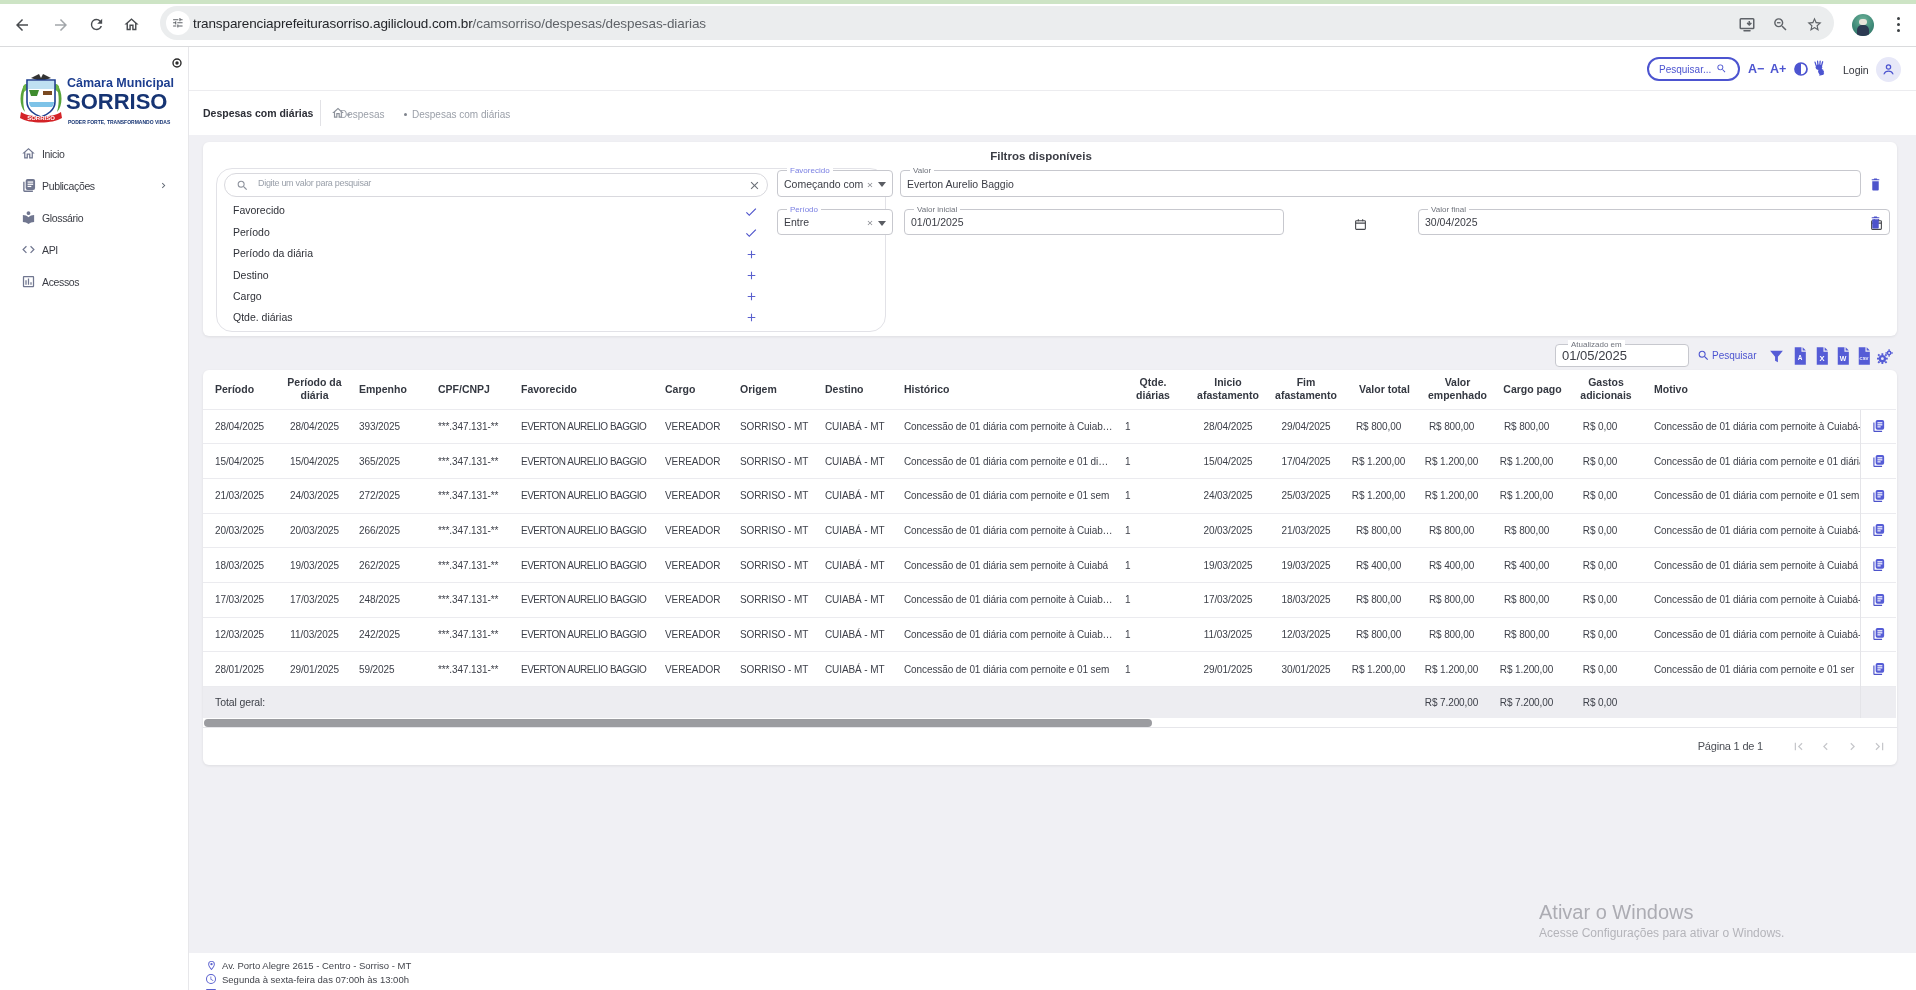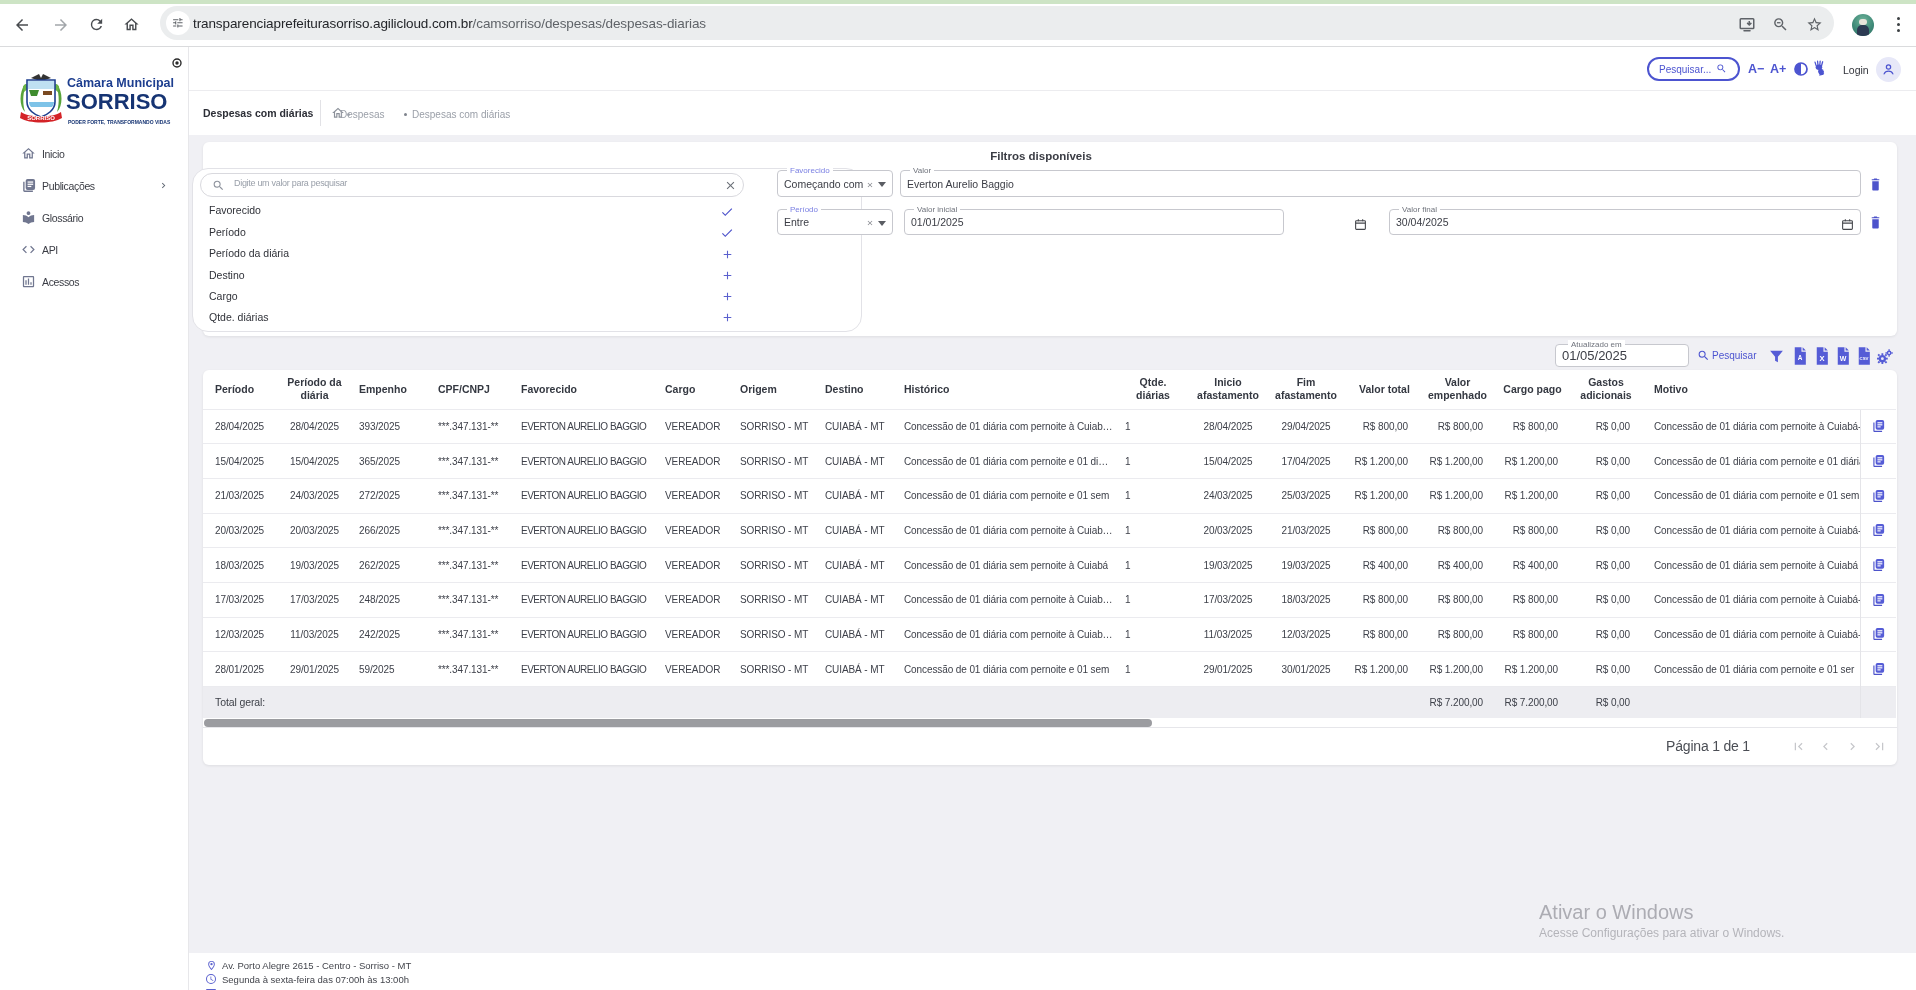--- a/index.html
+++ b/index.html
@@ -14,21 +14,21 @@
 .fld .lbl.ind{color:#7b80e3}
 .fld .val{position:absolute;left:6px;top:0;bottom:0;display:flex;align-items:center;font-size:10.5px;color:#3b3d45;white-space:nowrap}
 .tb{border-collapse:collapse;table-layout:fixed;width:1693px}
 .tb th{font-weight:bold;font-size:10.5px;color:#343841;line-height:13px;white-space:nowrap;overflow:hidden}
 .tb td{font-size:10px;color:#3e414a;white-space:nowrap;overflow:hidden;letter-spacing:-0.1px}
 .tb thead tr{height:39px}
 .tb tbody tr{height:34.7px}
 .tb tbody tr td{border-top:1px solid #ebebef}
 .tb .l{text-align:left;padding-left:12px}
 .tb .c{text-align:center}
-.tb .r{text-align:right;padding-right:12px}
+.tb .r{text-align:center;padding-right:12px}
 .tb .clip{white-space:nowrap;overflow:hidden}
 .tb .fav{letter-spacing:-0.5px}
 .tb .ell{white-space:nowrap;overflow:hidden;text-overflow:ellipsis}
 .tb .act{border-left:1px solid #e4e4e8}
 .mi{position:absolute;left:0;width:188px;height:32px;display:flex;align-items:center}
 .mi .mic{position:absolute;left:21px;top:8.5px;width:15px;height:15px}
 .mi .mla{position:absolute;left:42px;font-size:10.5px;letter-spacing:-0.35px;color:#3a3c44}
 </style>
 </head>
 <body>
@@ -189,21 +189,21 @@
     <path d="M12 5.69l5 4.5V18h-2v-6H9v6H7v-7.81l5-4.5M12 3L2 12h3v8h6v-6h2v6h6v-8h3L12 3z"></path>
   </svg>
 <div class="abs" style="left:347px;top:112.5px;width:3px;height:3px;border-radius:2px;background:#a5aab2"></div>
 <div class="abs" style="left:340px;top:108.5px;font-size:10px;color:#9a9fa8">Despesas</div>
 <div class="abs" style="left:404px;top:112.5px;width:3.4px;height:3.4px;border-radius:2px;background:#7e838c"></div>
 <div class="abs" style="left:412px;top:108.5px;font-size:10px;color:#9a9fa8">Despesas com diárias</div>
 
 <div class="abs" style="left:203px;top:142px;width:1694px;height:194px;background:#fff;border-radius:6px;box-shadow:0 1px 3px rgba(0,0,0,0.08)"></div>
 <div class="abs" style="left:203px;top:150px;width:1676px;height:14px;font-size:11.5px;font-weight:bold;color:#3a3c44;text-align:center">Filtros disponíveis</div>
 
-<div class="abs" style="left:192px;top:168px;width:670px;height:164px;border:1px solid #e2e2e7;border-radius:16px;background:#fff">
+<div class="abs" style="left:216px;top:168px;width:670px;height:164px;border:1px solid #e2e2e7;border-radius:16px;background:#fff">
   <div class="abs" style="left:7px;top:4px;width:544px;height:24px;border:1px solid #d9d9de;border-radius:12px"></div>
   <svg class="abs" style="left:19px;top:10px" width="13" height="13" viewBox="0 0 24 24" fill="#8d929c">
       <path d="M15.5 14h-.79l-.28-.27A6.47 6.47 0 0 0 16 9.5 6.5 6.5 0 1 0 9.5 16c1.61 0 3.09-.59 4.23-1.57l.27.28v.79l5 4.99L20.49 19l-4.99-5zm-6 0C7.01 14 5 11.99 5 9.5S7.01 5 9.5 5 14 7.01 14 9.5 11.99 14 9.5 14z"></path>
     </svg>
   <div class="abs" style="left:41px;top:8.5px;font-size:9px;letter-spacing:-0.3px;color:#9aa0aa">Digite um valor para pesquisar</div>
   <svg class="abs" style="left:531px;top:10px" width="13" height="13" viewBox="0 0 24 24" fill="#6b7078">
       <path d="M19 6.41L17.59 5 12 10.59 6.41 5 5 6.41 10.59 12 5 17.59 6.41 19 12 13.41 17.59 19 19 17.59 13.41 12z"></path>
     </svg>
 
   <div class="abs" style="left:16px;top:35px;font-size:10.5px;color:#2f3138">Favorecido</div>
@@ -261,21 +261,21 @@
     </svg>
 </div>
 <div class="fld" style="left:904px;top:209px;width:380px;height:26px">
   <span class="lbl">Valor inicial</span>
   <span class="val">01/01/2025</span>
   <svg class="abs" style="left:449px;top:8px" width="13" height="13" viewBox="0 0 24 24" fill="none" stroke="#45474c" stroke-width="2">
       <rect x="3" y="5" width="18" height="16" rx="1.5"></rect>
       <path d="M3 9.5h18M8 2.5V6M16 2.5V6"></path>
     </svg>
 </div>
-<div class="fld" style="left:1389px;top:209px;width:472px;height:26px">
+<div class="fld" style="left:1418px;top:209px;width:472px;height:26px">
   <span class="lbl">Valor final</span>
   <span class="val">30/04/2025</span>
   <svg class="abs" style="left:451px;top:8px" width="13" height="13" viewBox="0 0 24 24" fill="none" stroke="#45474c" stroke-width="2">
       <rect x="3" y="5" width="18" height="16" rx="1.5"></rect>
       <path d="M3 9.5h18M8 2.5V6M16 2.5V6"></path>
     </svg>
 </div>
 <svg class="abs" style="left:1869px;top:215px" width="13" height="14" viewBox="0 0 24 26" fill="#4d53cb">
     <path d="M6 23c0 1.1.9 2 2 2h8c1.1 0 2-.9 2-2V8H6v15zM19 4h-3.5l-1-1h-5l-1 1H5v2h14V4z"></path>
   </svg>
@@ -600,21 +600,21 @@
           <td class="r">R$ 7.200,00</td>
           <td class="r">R$ 7.200,00</td>
           <td class="r">R$ 0,00</td>
           <td></td>
           <td class="act"></td>
         </tr>
 </tbody>
 </table>
   <div class="abs" style="left:0;top:357px;width:1694px;height:1px;background:#e6e6ea"></div>
   <div class="abs" style="left:1px;top:349px;width:948px;height:8px;border-radius:4px;background:#9b9ca0"></div>
-  <div class="abs" style="left:1450px;top:357px;width:110px;height:38px;line-height:38px;font-size:14px;letter-spacing:-0.2px;color:#4b4e55;text-align:center">Página 1 de 1</div>
+  <div class="abs" style="left:1450px;top:357px;width:110px;height:38px;line-height:38px;font-size:11px;letter-spacing:-0.2px;color:#4b4e55;text-align:right">Página 1 de 1</div>
   <svg class="abs" style="left:1588px;top:369px" width="15" height="15" viewBox="0 0 24 24" fill="#c6c7cb">
       <path d="M18.41 16.59L13.82 12l4.59-4.59L17 6l-6 6 6 6zM6 6h2v12H6z"></path>
     </svg>
   <svg class="abs" style="left:1615px;top:369px" width="15" height="15" viewBox="0 0 24 24" fill="#c6c7cb">
       <path d="M15.41 7.41L14 6l-6 6 6 6 1.41-1.41L10.83 12z"></path>
     </svg>
   <svg class="abs" style="left:1642px;top:369px" width="15" height="15" viewBox="0 0 24 24" fill="#c6c7cb">
       <path d="M8.59 16.59L13.17 12 8.59 7.41 10 6l6 6-6 6z"></path>
     </svg>
   <svg class="abs" style="left:1669px;top:369px" width="15" height="15" viewBox="0 0 24 24" fill="#c6c7cb">

